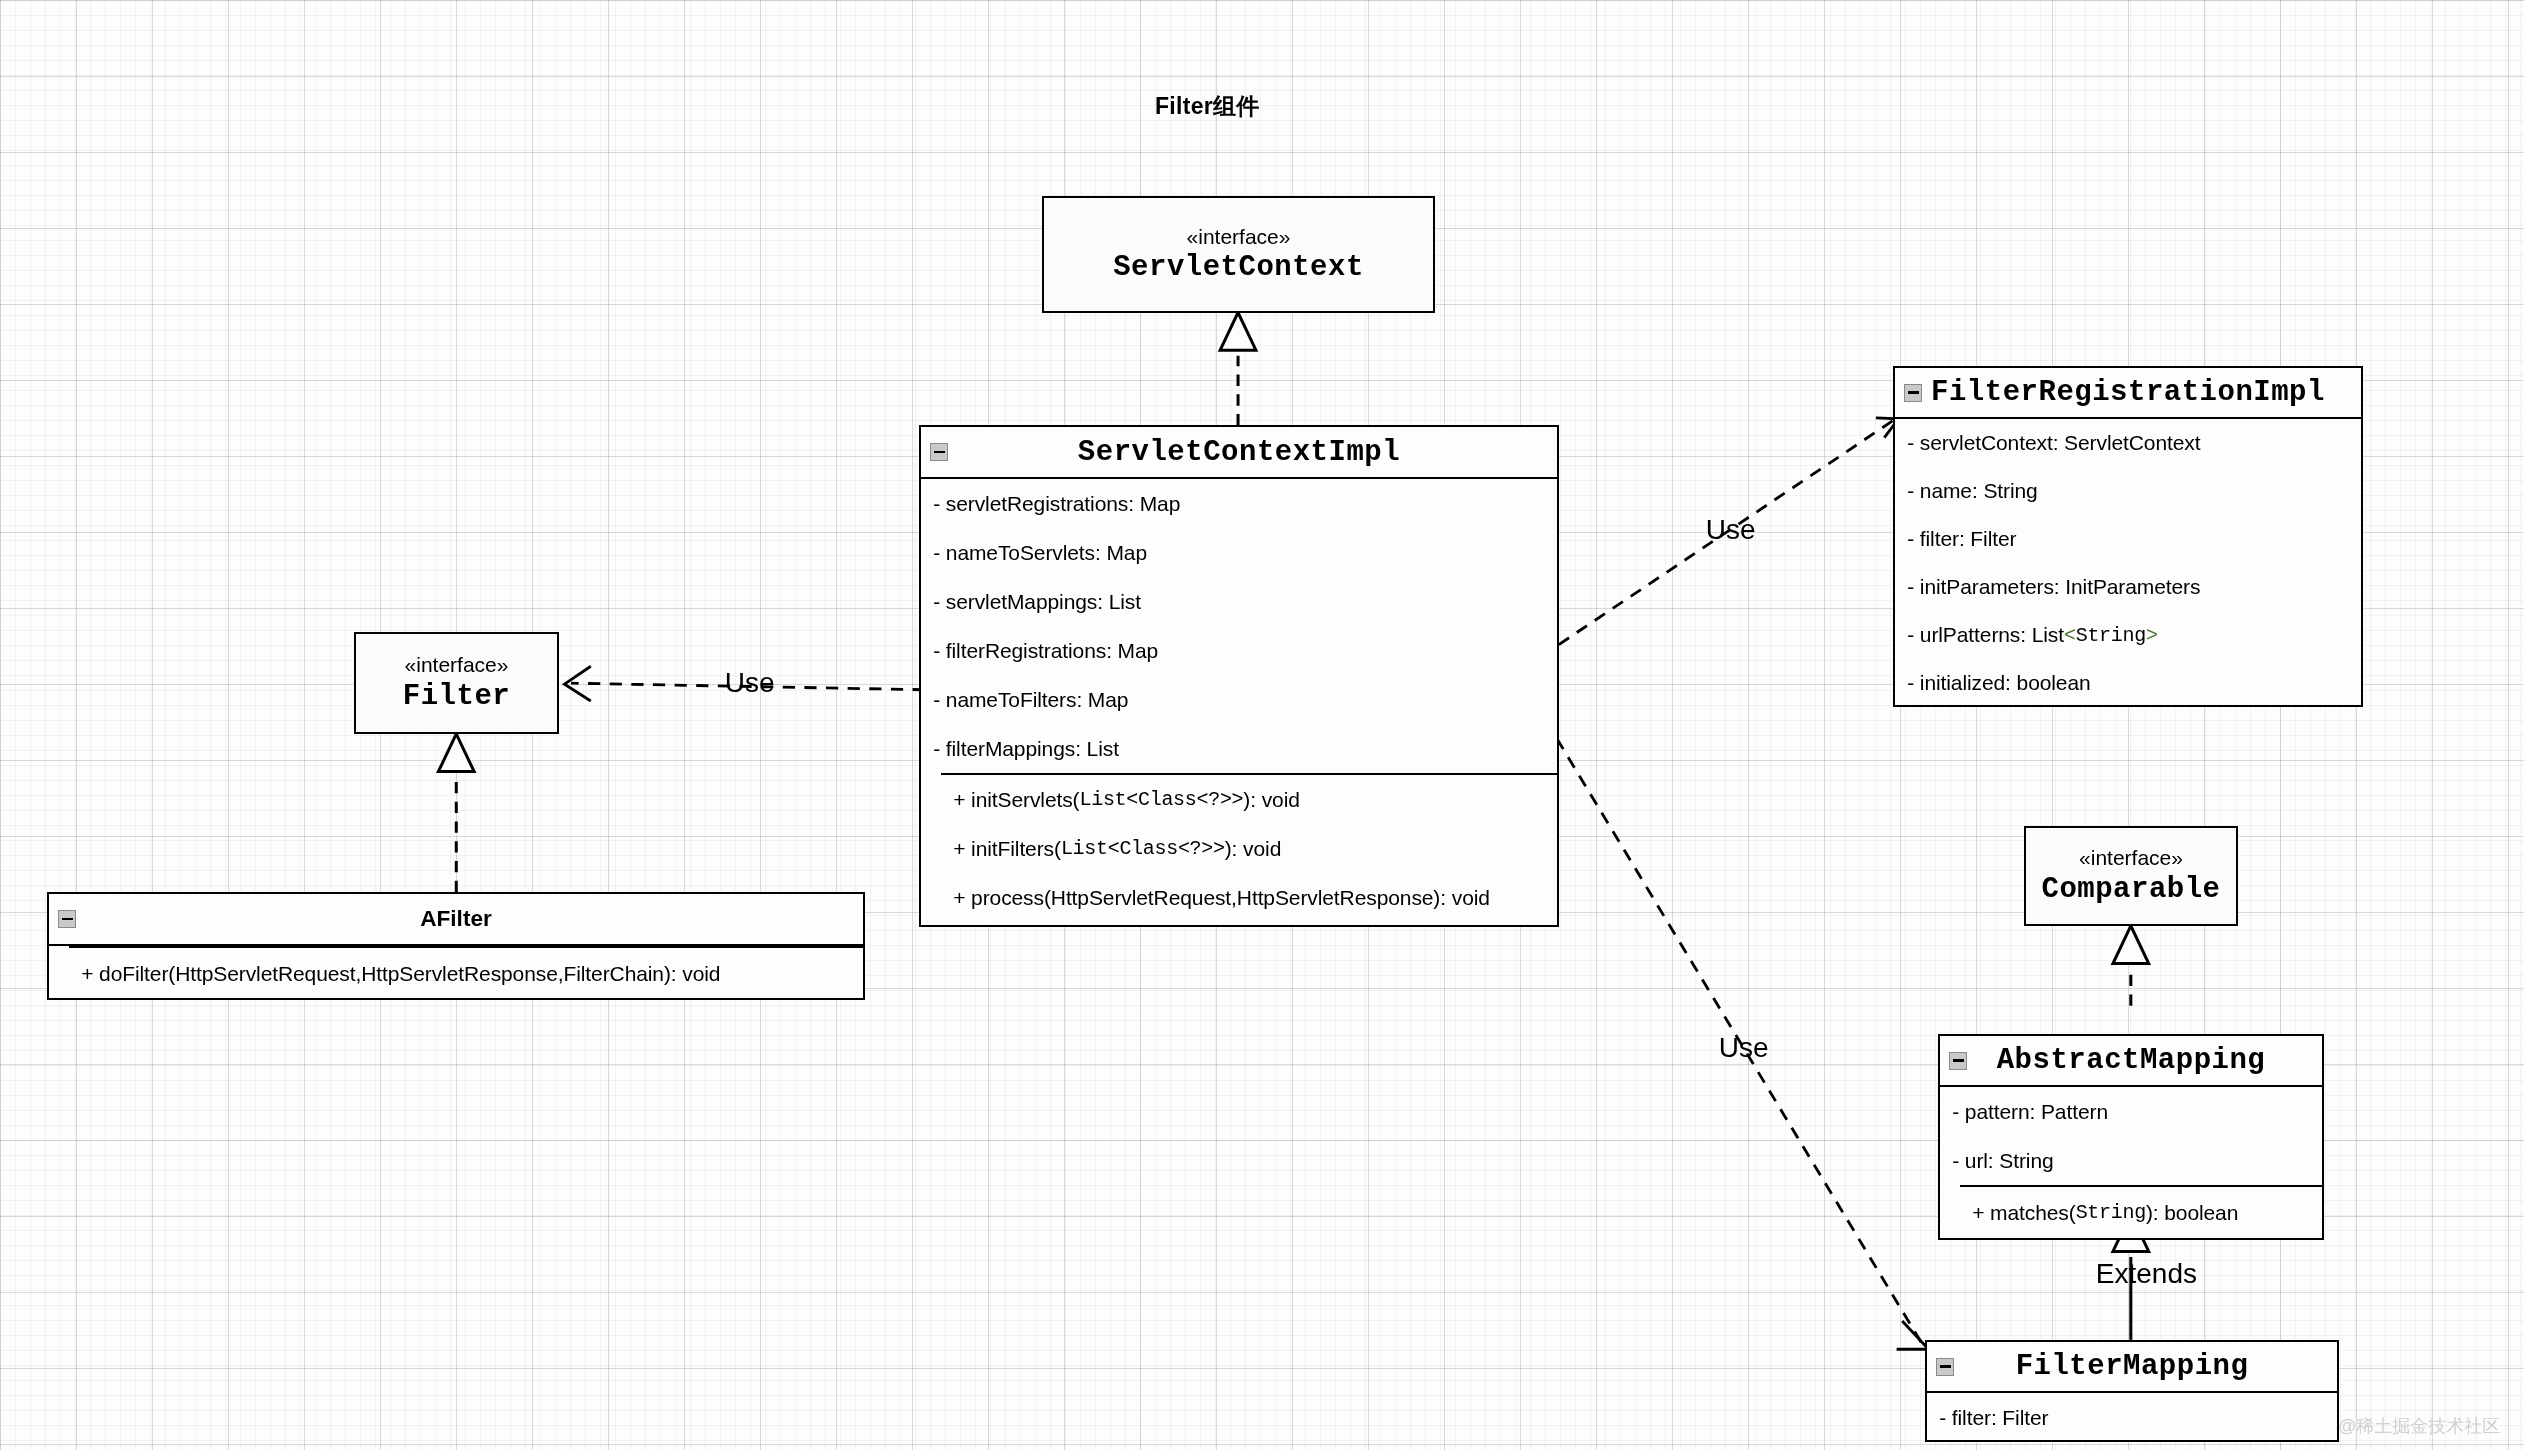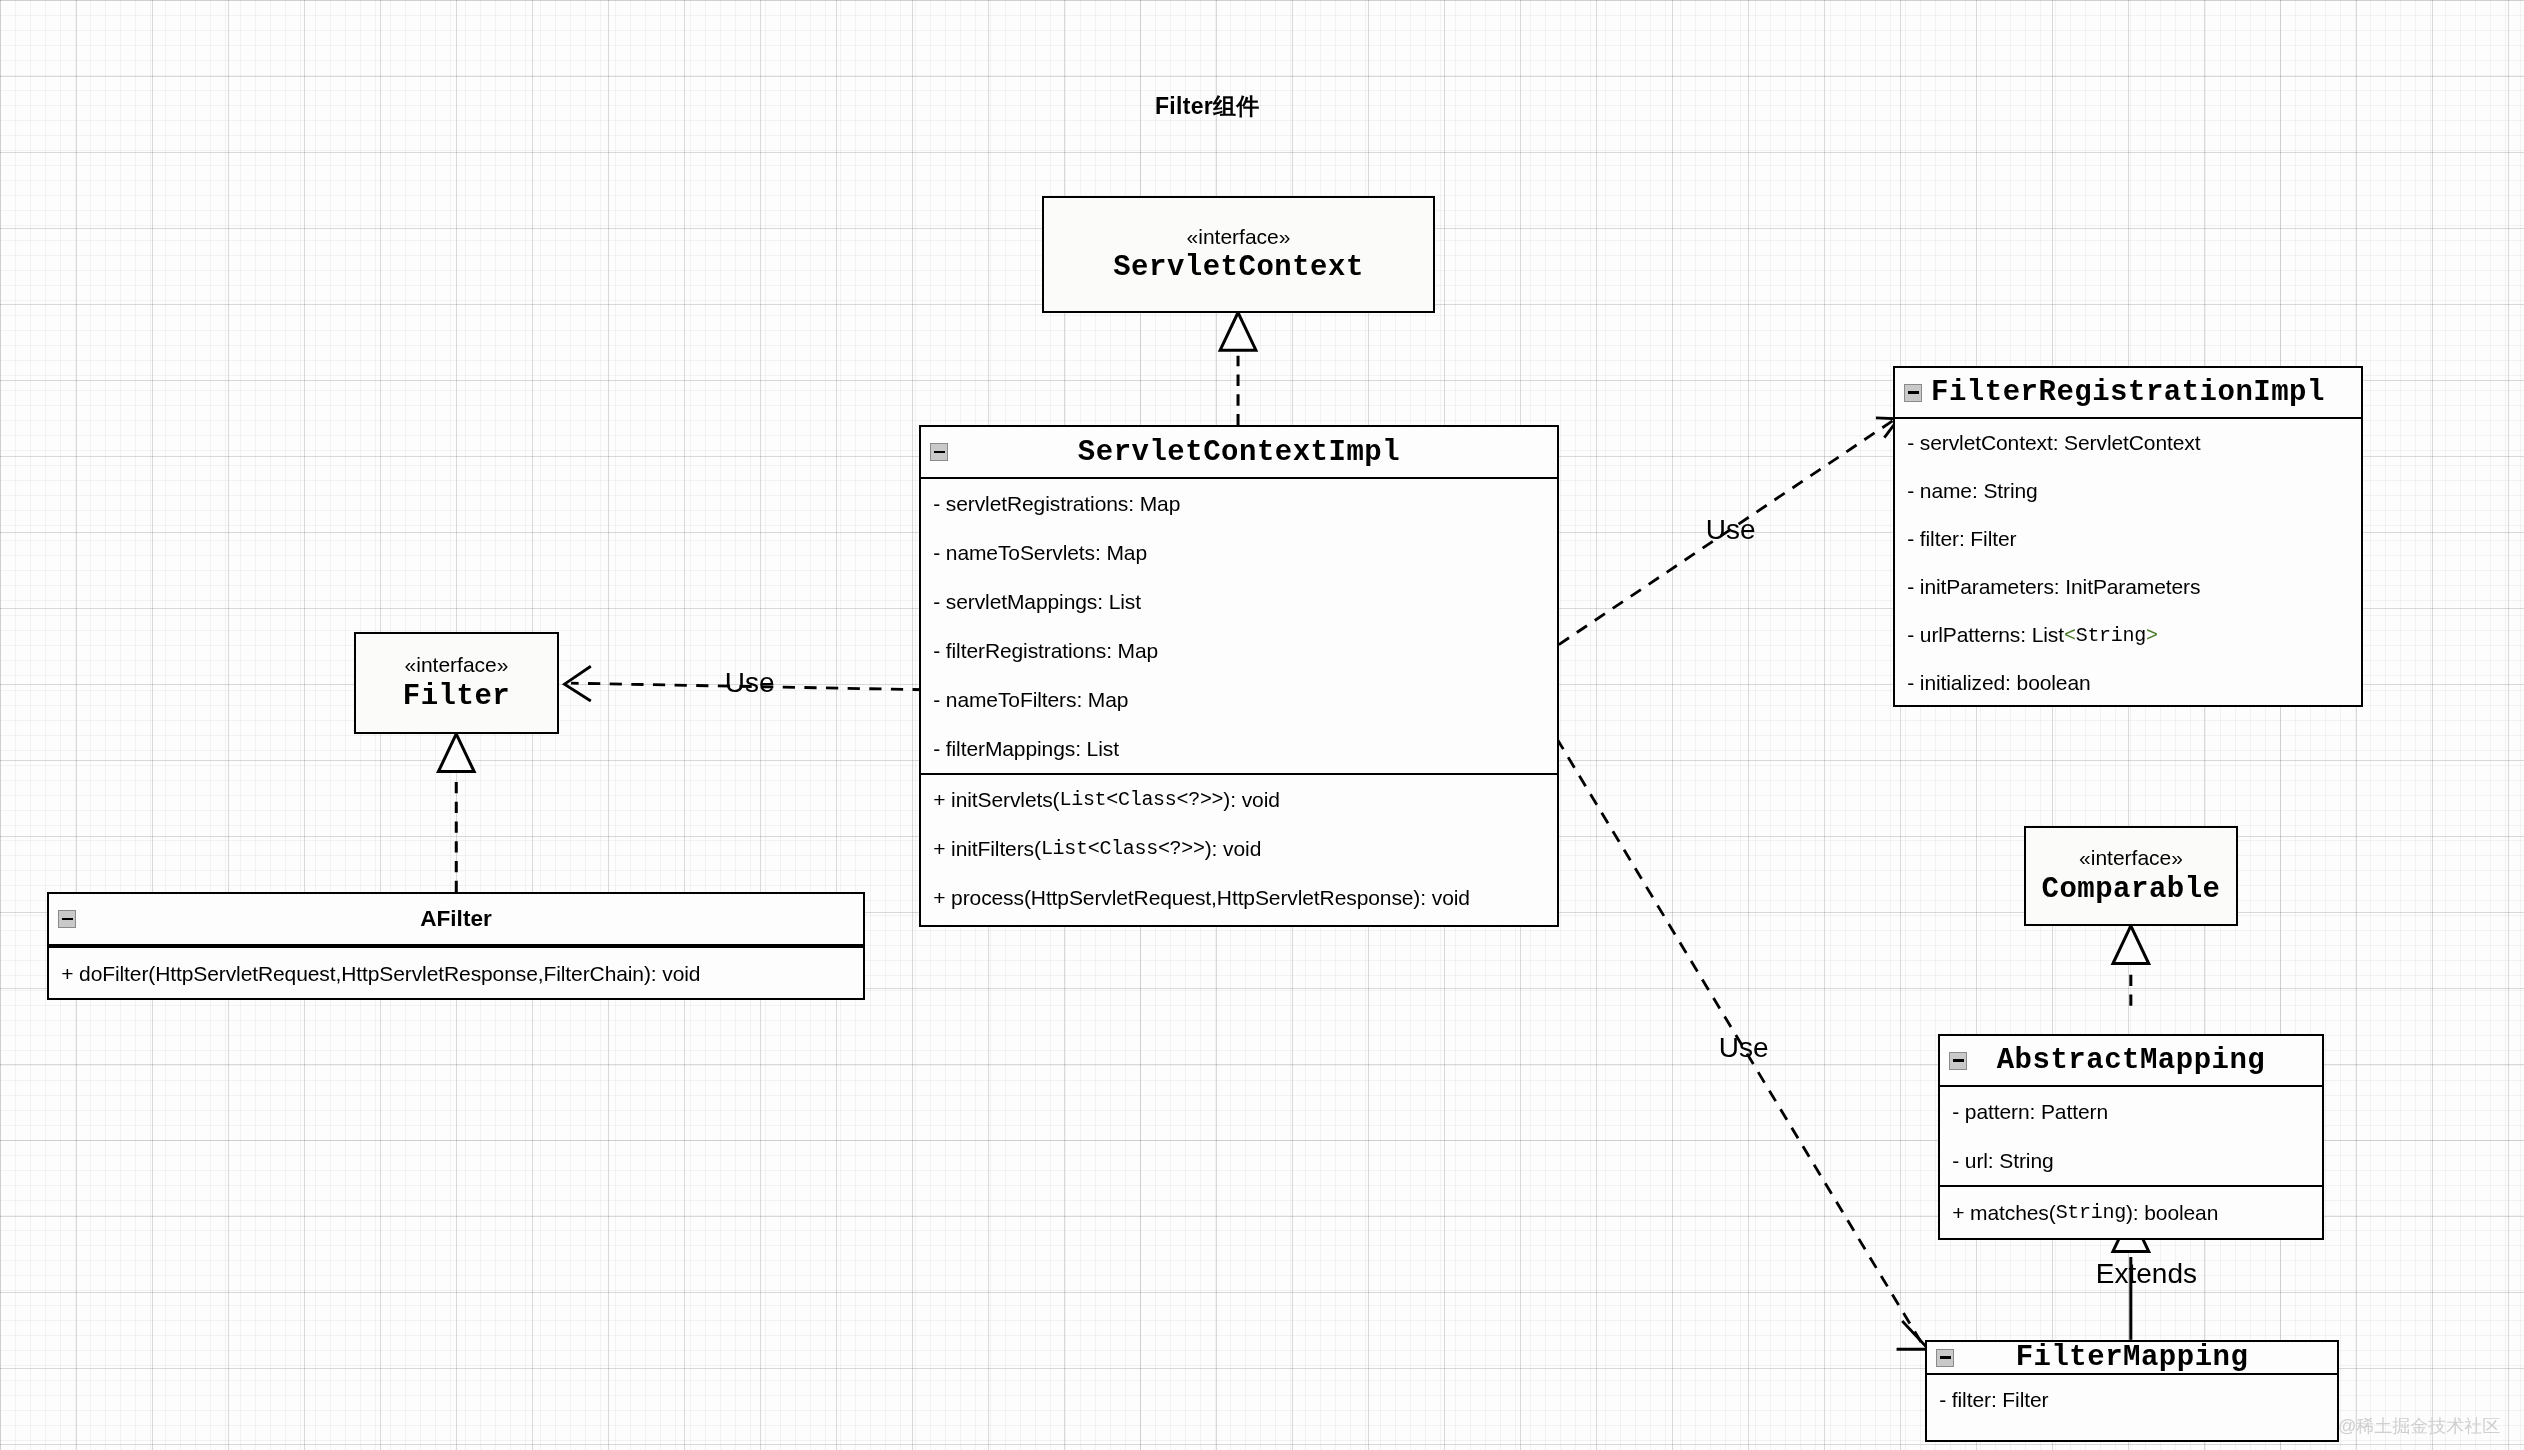--- a/index.html
+++ b/index.html
@@ -113,20 +113,21 @@
     background: #000;
   }
 
   
   .uml-compartment {
     box-sizing: border-box;
     padding: 0;
   }
   .uml-compartment.sep-top {
     border-top: 2.1px solid #000;
+    margin-left: 20px;
   }
   .uml-row {
     box-sizing: border-box;
     display: flex;
     align-items: center;
     padding-left: 12.2px;
     font-family: "Liberation Sans", sans-serif;
     font-size: 21px;
     white-space: nowrap;
     letter-spacing: -0.1px;
@@ -312,21 +313,21 @@
     <div class="uml-compartment sep-top">
       <div class="uml-row" style="height:51px;">
         <span>+ matches(</span>
           <span class="mono">String</span>
           <span>): boolean</span>
       </div>
     </div>
   </div>
 
   <div class="uml-box" style="left:1925px; top:1340px; width:414px; height:102px;">
-    <div class="uml-header with-sep" style="height:33px;">
+    <div class="uml-header with-sep" style="height:51px;">
       <span class="collapse-icon"></span>
       <span class="class-name">FilterMapping</span>
     </div>
     <div class="uml-compartment">
       <div class="uml-row" style="height:49px;">- filter: Filter</div>
     </div>
   </div>
 
   <div class="edge-label" style="left:1702px; top:514px;">Use</div>
   <div class="edge-label" style="left:721px; top:667px;">Use</div>

